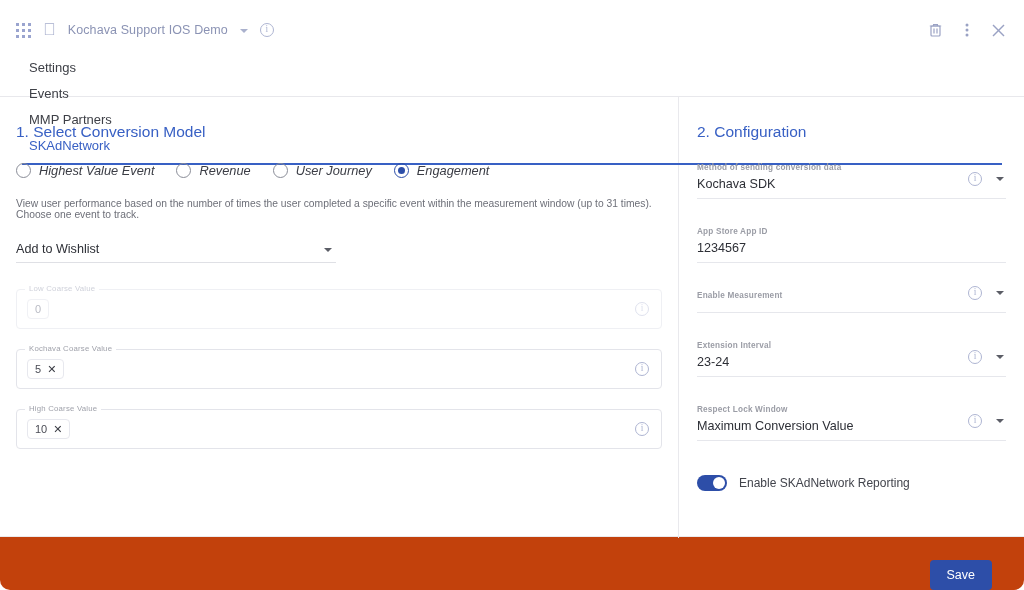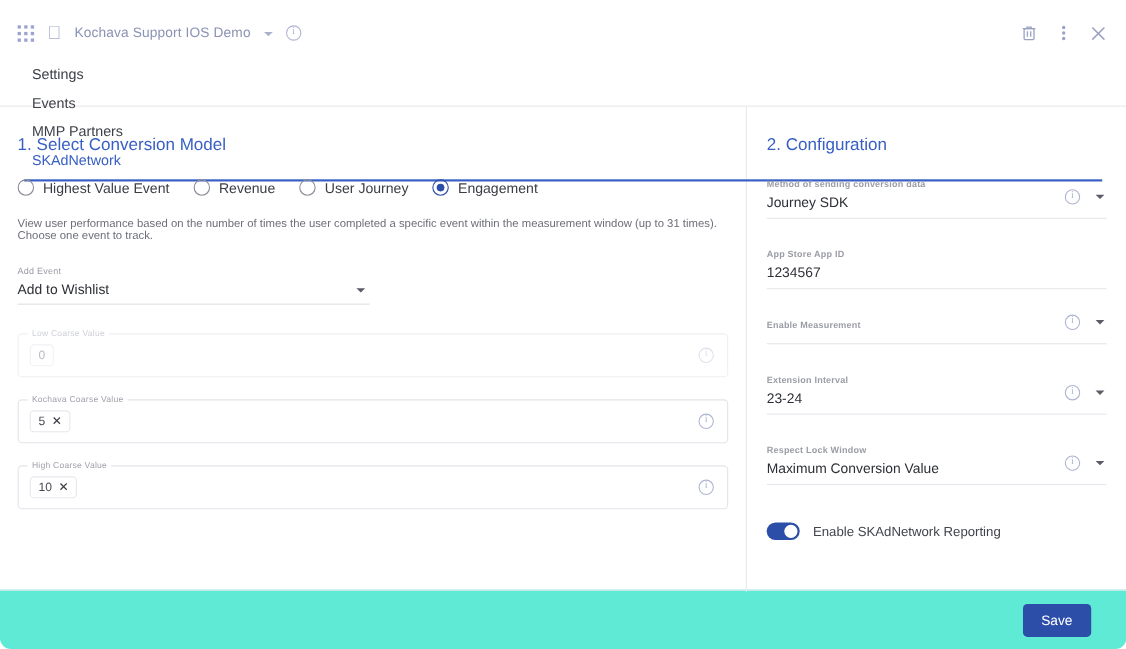--- a/index.html
+++ b/index.html
@@ -102,21 +102,21 @@
   .radio-item { display: flex; align-items: center; gap: 8px; cursor: pointer; }
   .radio-dot {
     width: 15px; height: 15px; border-radius: 50%;
     border: 1.6px solid #8a8d98;
     display: flex; align-items: center; justify-content: center;
   }
   .radio-item.selected .radio-dot { border-color: #2d4ea8; }
   .radio-item.selected .radio-dot:after {
     content: ""; width: 7px; height: 7px; border-radius: 50%; background: #2d4ea8;
   }
-  .radio-label { font-size: 12.8px; color: #3b3d45; }
+  .radio-label { font-size: 12.8px; color: #3b3d45; font-style: italic; }
 
   .desc { font-size: 10.3px; color: #6d6f78; margin: 0 0 22px 0; }
 
   
   .u-field { position: relative; width: 320px; border-bottom: 1px solid #dfe0e5; padding-bottom: 6px; margin-bottom: 26px; }
   .u-label { font-size: 8.2px; color: #9b9da6; letter-spacing: .2px; margin-bottom: 5px; }
   .u-value { font-size: 12.6px; color: #2d2f36; }
   .u-caret {
     position: absolute; right: 4px; bottom: 10px;
     width: 0; height: 0;
@@ -179,23 +179,23 @@
   }
   .toggle .knob {
     position: absolute; top: 2px; right: 2px;
     width: 12px; height: 12px; border-radius: 50%; background: #fff;
   }
   .toggle-label { font-size: 12px; color: #42444c; }
 
   
   .footer {
     height: 54px;
-    background: #5eead4;
+    background: #c2410c;
     border-top: 1px solid #eaeaee;
-    display: flex; align-items: center; justify-content: flex-end;
+    display: flex; align-items: flex-end; justify-content: flex-end;
     padding-right: 32px;
   }
   .save-btn {
     background: #2d4ea8;
     color: #ffffff;
     font-size: 12.5px;
     border: none;
     border-radius: 4px;
     padding: 8px 17px;
     cursor: pointer;
@@ -278,21 +278,20 @@
         </div>
         <div class="radio-item selected">
           <span class="radio-dot"></span>
           <span class="radio-label">Engagement</span>
         </div>
       </div>
 
       <p class="desc">View user performance based on the number of times the user completed a specific event within the measurement window (up to 31 times). Choose one event to track.</p>
 
       <div class="u-field">
-        <div class="u-label">Add Event</div>
         <div class="u-value">Add to Wishlist</div>
         <span class="u-caret"></span>
       </div>
 
       <div class="o-field disabled">
         <span class="o-legend">Low Coarse Value</span>
         <span class="chip muted">
           <span>0</span>
         </span>
         <span class="o-info info-circle faded">i</span>
@@ -317,21 +316,21 @@
       </div>
     </div>
 
     <div class="divider-v"></div>
 
     <div class="col-right">
       <h2 class="section-title">2. Configuration</h2>
 
       <div class="r-field">
         <div class="r-label">Method of sending conversion data</div>
-        <div class="r-value">Journey SDK</div>
+        <div class="r-value">Kochava SDK</div>
         <div class="r-ctrls">
           <span class="info-circle">i</span>
           <span class="r-caret"></span>
         </div>
       </div>
 
       <div class="r-field">
         <div class="r-label">App Store App ID</div>
         <div class="r-value">1234567</div>
       </div>

